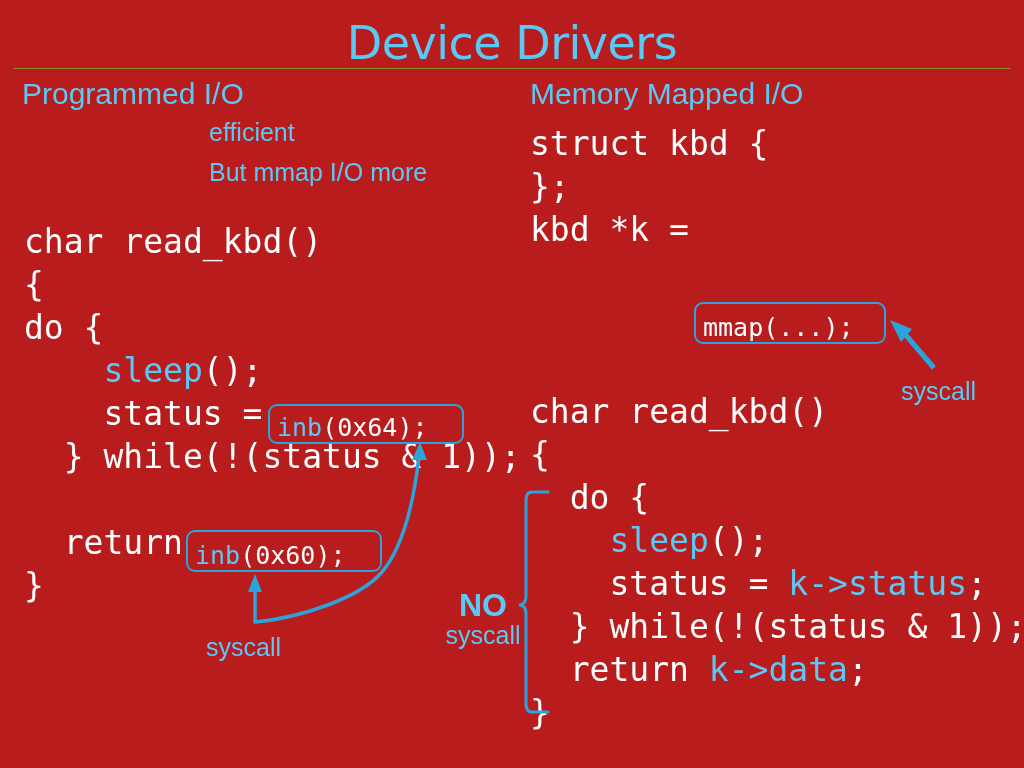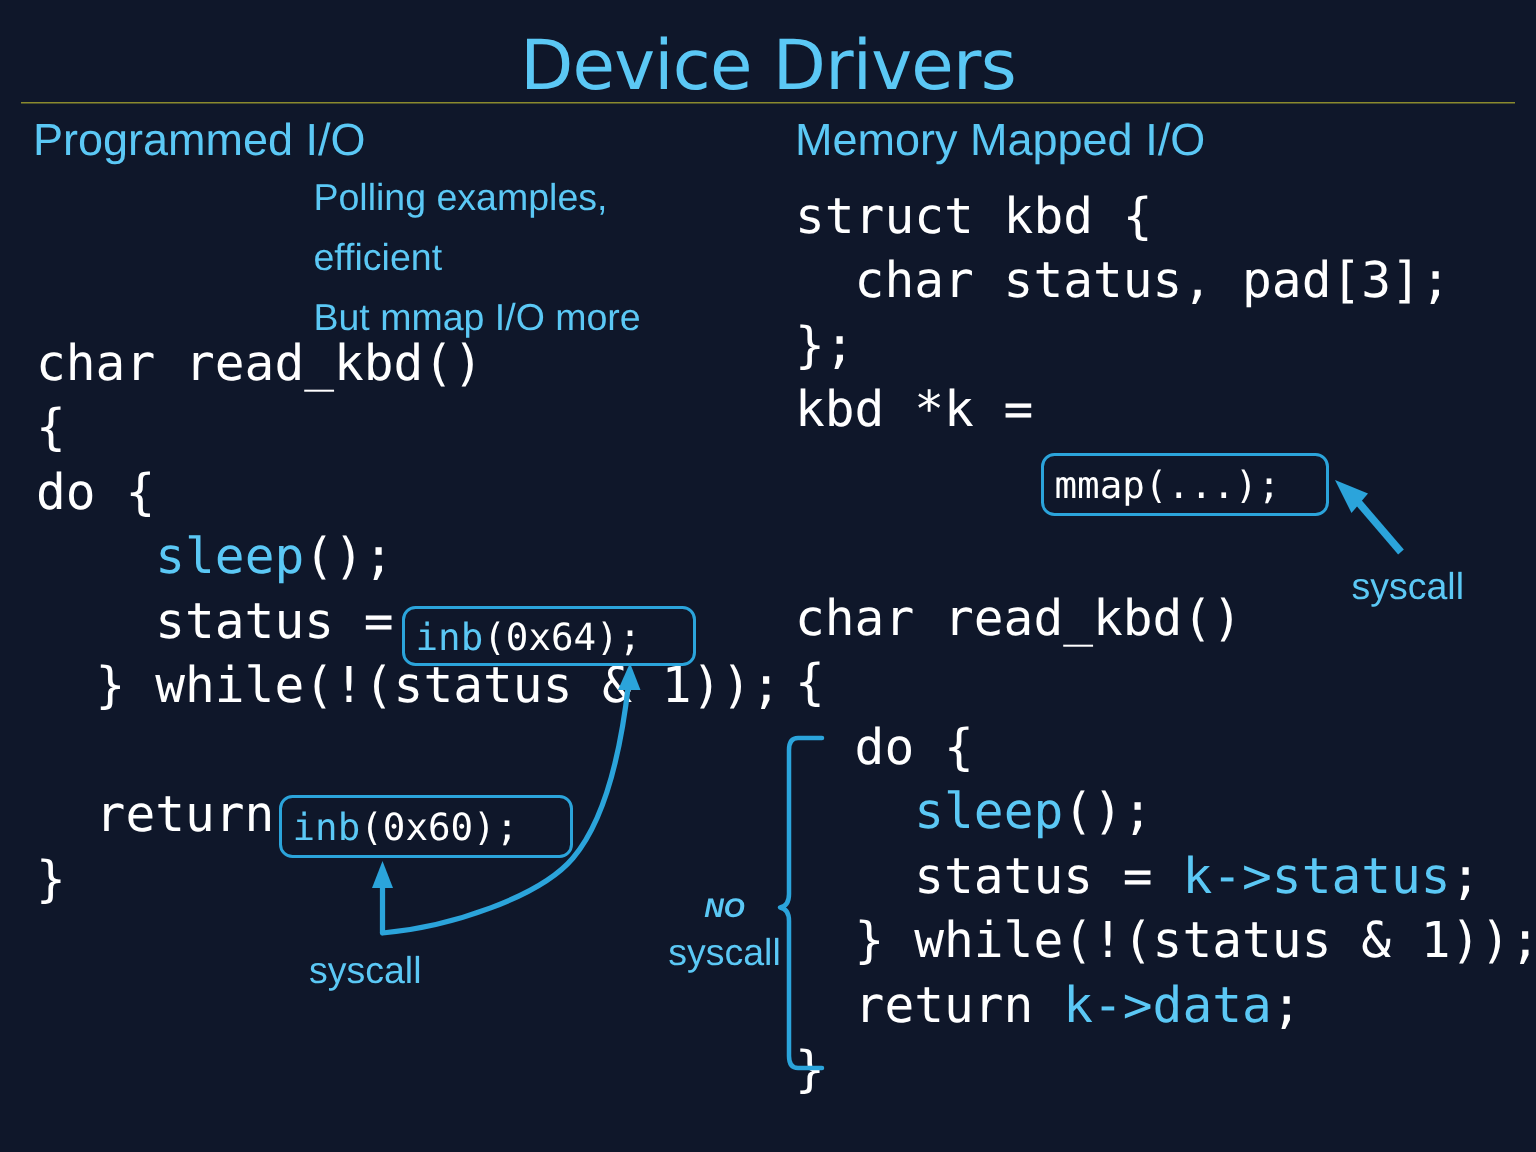--- a/index.html
+++ b/index.html
@@ -4,21 +4,21 @@
 <style>
   html, body {
     margin: 0;
     padding: 0;
     background: #000000;
   }
   #slide {
     position: relative;
     width: 1024px;
     height: 768px;
-    background: #0f172a;
+    background: #b91c1c;
     overflow: hidden;
     font-family: "Liberation Sans", sans-serif;
   }
 
   
   #title {
     position: absolute;
     left: 0;
     top: 18px;
     width: 1024px;
@@ -83,21 +83,21 @@
   .callbox {
     position: absolute;
     border: 2.5px solid #2BA4DB;
     border-radius: 9px;
     box-sizing: border-box;
     font-family: "DejaVu Sans Mono", monospace;
     font-size: 25px;
     color: #ffffff;
     white-space: pre;
     display: flex;
-    align-items: center;
+    align-items: flex-end;
     padding-left: 7px;
     background: transparent;
   }
   .callbox .hl { color: #5BC8F5; }
 
   #box-inb64  { left: 268px; top: 404px; width: 196px; height: 40px; }
   #box-inb60  { left: 186px; top: 530px; width: 196px; height: 42px; }
   #box-mmap   { left: 694px; top: 302px; width: 192px; height: 42px; }
 
   
@@ -118,22 +118,21 @@
     width: 92px;
     text-align: center;
     color: #5BC8F5;
     font-family: "Liberation Sans", sans-serif;
     font-size: 25px;
     line-height: 30px;
   }
   #no-syscall .no {
     display: block;
     font-weight: bold;
-    font-style: italic;
-    font-size: 18px;
+    font-size: 32px;
   }
   #no-syscall .sc { display: block; }
 
   
   #overlay {
     position: absolute;
     left: 0; top: 0;
     width: 1024px; height: 768px;
     pointer-events: none;
   }
@@ -143,32 +142,31 @@
 
 <div id="slide">
 
   <div id="title">Device Drivers</div>
   <div id="title-rule"></div>
 
   <div id="heading-right" class="col-heading">Memory Mapped I/O</div>
   <div id="heading-left" class="col-heading">Programmed I/O</div>
 
   <div id="annotation">
-    <div>Polling examples,</div>
     <div>efficient</div>
     <div>But mmap I/O more</div>
   </div>
 
   <div id="code-left" class="code"><span class="ln">char read_kbd()</span><span class="ln">{</span><span class="ln">do {</span><span class="ln">    <span class="hl">sleep</span>();</span><span class="ln">    status = </span><span class="ln">  } while(!(status &amp; 1));</span><span class="ln"></span><span class="ln">  return </span><span class="ln">}</span></div>
 
   <div id="box-inb64" class="callbox"><span class="hl">inb</span><span>(0x64);</span></div>
 
   <div id="box-inb60" class="callbox"><span class="hl">inb</span><span>(0x60);</span></div>
 
-  <div id="code-right" class="code"><span class="ln">struct kbd {</span><span class="ln">  char status, pad[3];</span><span class="ln">};</span><span class="ln">kbd *k = </span></div>
+  <div id="code-right" class="code"><span class="ln">struct kbd {</span><span class="ln">};</span><span class="ln">kbd *k = </span></div>
 
   <div id="box-mmap" class="callbox"><span>mmap(...);</span></div>
 
   <div id="code-right2" class="code"><span class="ln">char read_kbd()</span><span class="ln">{</span><span class="ln">  do {</span><span class="ln">    <span class="hl">sleep</span>();</span><span class="ln">    status = <span class="hl">k-&gt;status</span>;</span><span class="ln">  } while(!(status &amp; 1));</span><span class="ln">  return <span class="hl">k-&gt;data</span>;</span><span class="ln">}</span></div>
 
   <div id="syscall-left" class="callout">syscall</div>
   <div id="syscall-right" class="callout">syscall</div>
   <div id="no-syscall">
     <span class="no">NO</span>
     <span class="sc">syscall</span>

